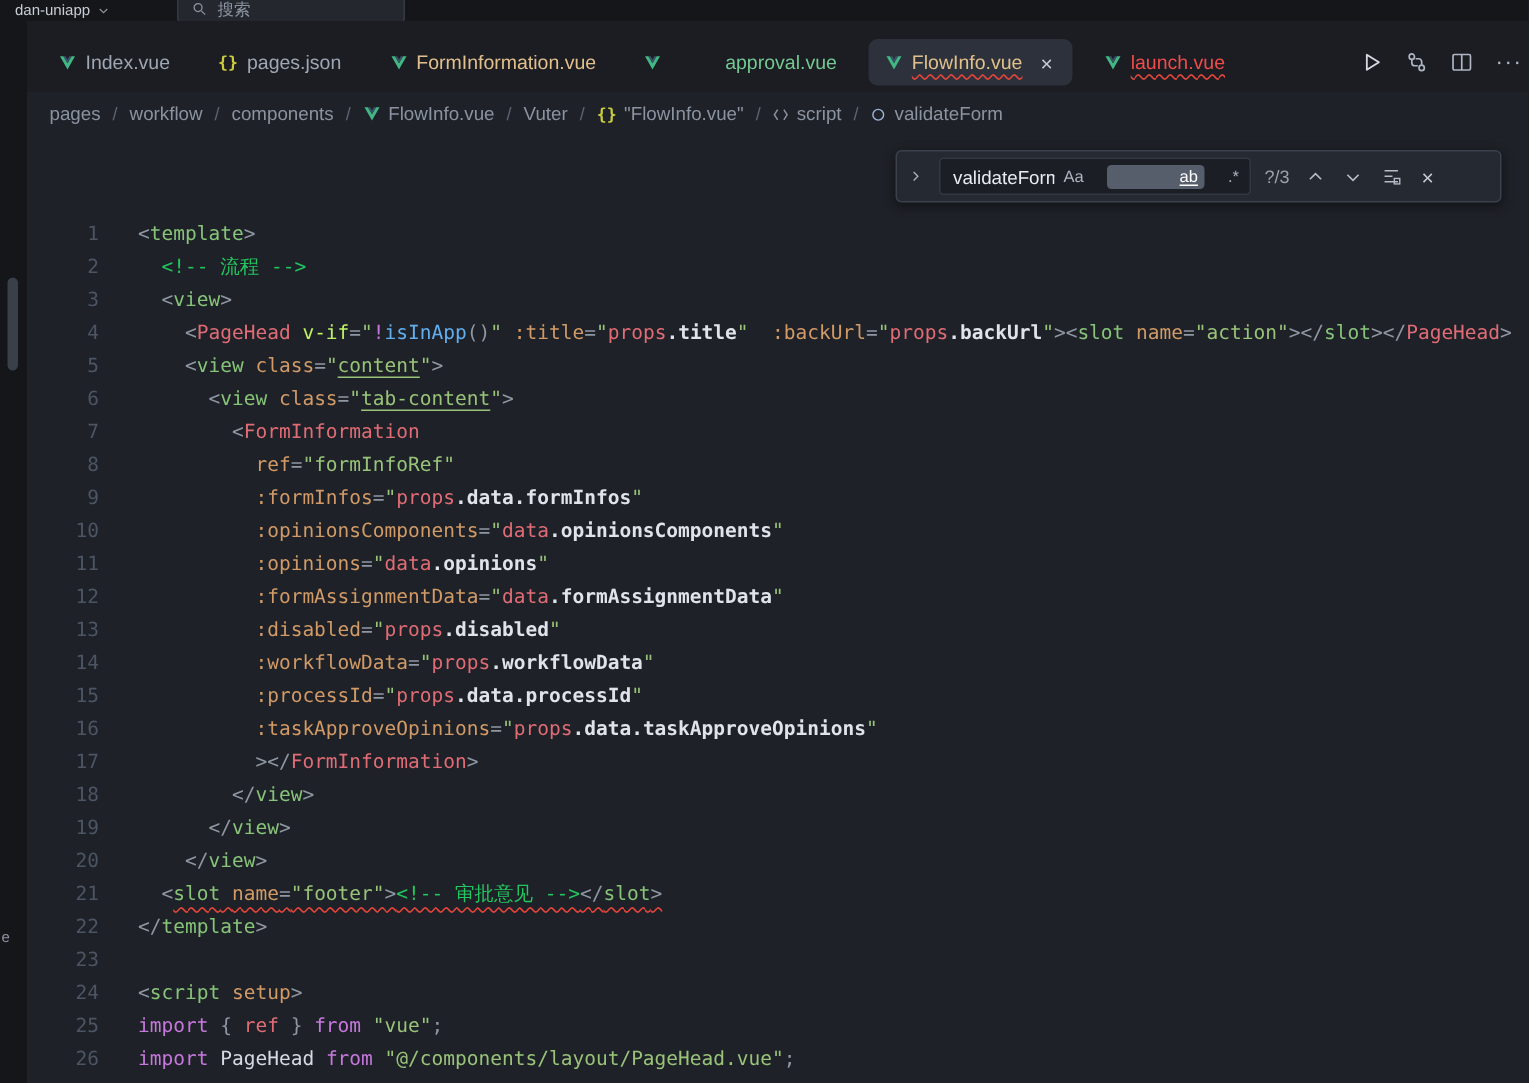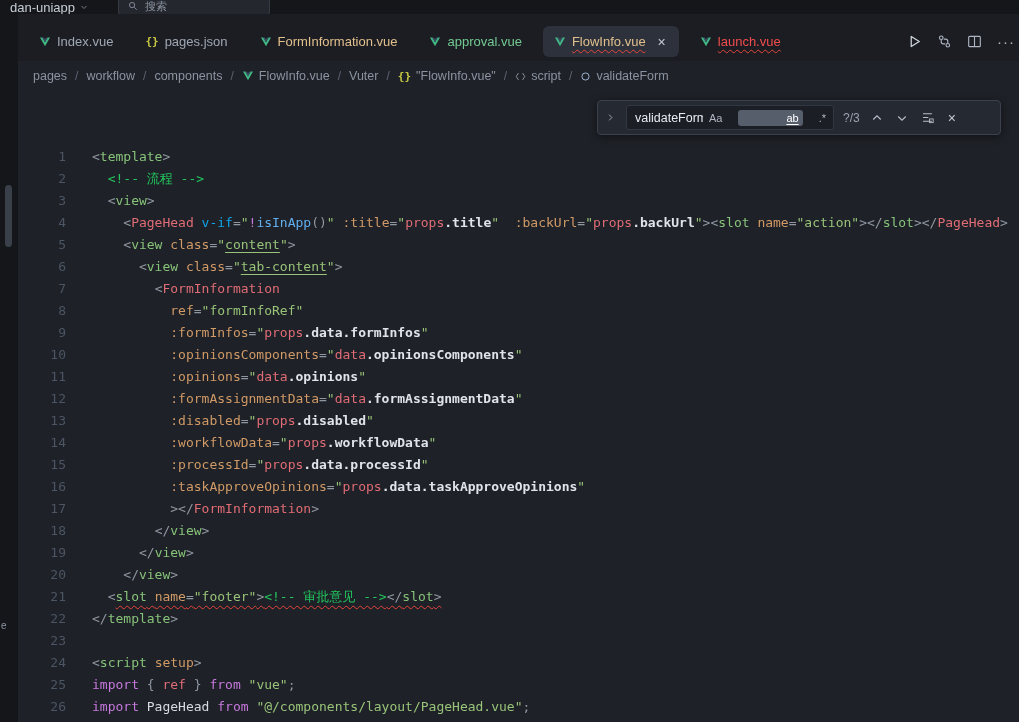--- a/index.html
+++ b/index.html
@@ -9,21 +9,21 @@
     background:#1e2127; font-family:"Liberation Sans", sans-serif;
     -webkit-font-smoothing:antialiased;
   }
 
   
   .titlebar {
     height:14px; background:#141619; position:relative; overflow:hidden;
     display:flex; align-items:center;
   }
   .project-switcher { display:flex; align-items:center; gap:5px; margin-left:10px; cursor:default; }
-  .project-name { font-size:13px; color:#c7cdd6; }
+  .project-name { font-size:10px; color:#c7cdd6; }
   .search-pill {
     position:absolute; left:118px; top:-4px; width:152px; height:20px;
     background:#24272d; border:1px solid #363b43; border-radius:4px;
     display:flex; align-items:center; gap:7px; padding:0 9px;
   }
   .search-pill span { font-size:11px; color:#8d95a2; }
 
   
   .main { display:flex; height:708px; }
   .activity-strip { width:18px; background:#14161a; position:relative; flex:none; }
@@ -38,21 +38,21 @@
   .tab {
     height:31px; display:flex; align-items:center; gap:6px;
     padding:0 11px; border-radius:6px; cursor:default; white-space:nowrap;
   }
   .tab.active { background:#2c313b; }
   .tab-icon { display:flex; align-items:center; }
   .tab-icon.braces, .bc-icon.braces { color:#cbcb41; font-size:11px; font-weight:bold; font-family:"DejaVu Sans Mono",monospace; }
   .tab-label { font-size:13px; }
   .st-normal   { color:#9fa7b3; }
   .st-modified { color:#e2c08d; }
-  .st-added    { color:#73c991; }
+  .st-added    { color:#73c991;margin-left:36px; }
   .st-error    { color:#f14c4c; }
   .sq-red { text-decoration-line:underline; text-decoration-style:wavy; text-decoration-color:#e4453a; text-decoration-thickness:1px; text-underline-offset:3px; }
   .tab-close { color:#c5cad3; font-size:14px; margin-left:4px; padding:0 2px; }
   .editor-actions { position:absolute; right:2px; top:12px; height:31px; display:flex; align-items:center; gap:15px; padding-right:2px; }
   .action-btn { display:flex; align-items:center; cursor:default; }
   .more-glyph { color:#aeb6c2; font-size:15px; letter-spacing:1px; }
 
   
   .breadcrumbs { height:30px; display:flex; align-items:center; gap:8px; padding-left:15px; flex:none; background:#1e2127; }
   .bc-item { display:flex; align-items:center; gap:5px; font-size:12.5px; color:#8b93a1; cursor:default; white-space:nowrap; }
@@ -63,21 +63,21 @@
   .editor { position:relative; flex:1; overflow:hidden; }
   .code { position:absolute; top:55px; left:0; right:0; font-family:"DejaVu Sans Mono", monospace; font-size:13px; line-height:22px; white-space:pre; }
   .cl { display:flex; height:22px; }
   .ln { flex:none; width:48px; text-align:right; color:#4c5564; user-select:none; }
   .lc { padding-left:26px; }
   .tk.ws  { }
   .tk.p   { color:#8f97a3; }
   .tk.tag { color:#87c379;text-align:right; }
   .tk.comp{ color:#e06c75; }
   .tk.attr{ color:#d19a66; }
-  .tk.dir { color:#0ea5e9; }
+  .tk.dir { color:#bef264; }
   .tk.str { color:#98c379; }
   .tk.strU{ color:#98c379; text-decoration:underline; text-underline-offset:3px; text-decoration-thickness:1px; }
   .tk.var { color:#e06c75; }
   .tk.prop{ color:#dfe3ea; font-weight:600; }
   .tk.func{ color:#61afef; }
   .tk.op  { color:#c678dd; }
   .tk.com { color:#22c55e; }
   .tk.kw  { color:#c678dd; }
   .tk.id  { color:#d6dbe3; }
   .tk.sq  { text-decoration-line:underline; text-decoration-style:wavy; text-decoration-color:#e4453a; text-decoration-thickness:1px; text-underline-offset:4px; }

